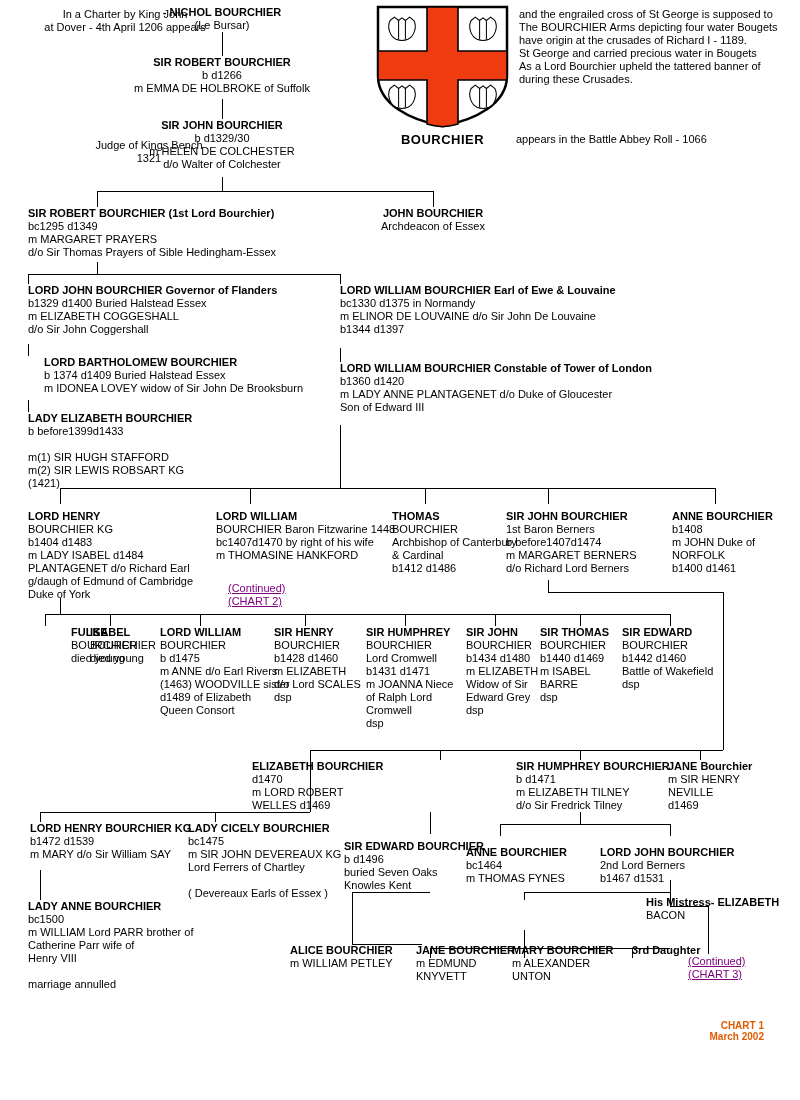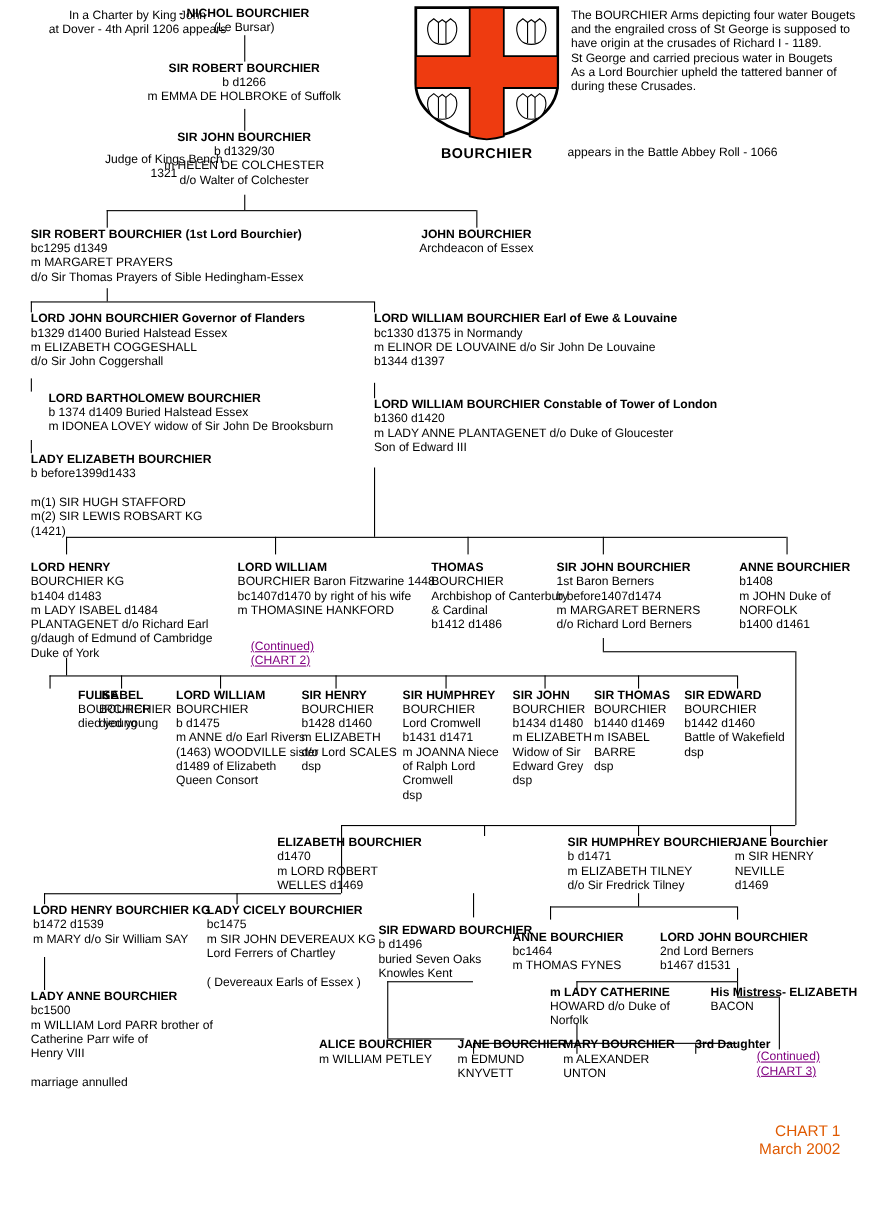--- a/index.html
+++ b/index.html
@@ -14,21 +14,21 @@
   }
   #root{position:relative;width:800px;height:1100px;}
   .node{position:absolute;line-height:13px;white-space:nowrap;}
   .node .ttl{font-weight:bold;}
   .ln{position:absolute;background:#000000;}
   .hline{height:1px;}
   .vline{width:1px;}
   .note{position:absolute;line-height:13px;}
   .ctr{text-align:center;}
   .cont{color:#800080;text-decoration:underline;}
-  .chartlabel{position:absolute;color:#e05a00;font-weight:normal;font-size:14px;text-align:right;}
+  .chartlabel{position:absolute;color:#e05a00;font-weight:bold;font-size:10px;text-align:right;}
   
   #shield-wrap{position:absolute;left:375px;top:4px;width:135px;height:125px;}
   #crest-name{position:absolute;left:375px;top:132px;width:135px;text-align:center;font-weight:bold;font-size:13px;letter-spacing:.5px;}
   .bouget{fill:#ffffff;stroke:#000000;stroke-width:1.2;}
 </style>
 </head>
 <body>
 
 <div id="root">
 
@@ -365,36 +365,31 @@
       <div>KNYVETT</div>
     </div>
     <div class="node" style="left: 512px; top: 944px;">
       <div class="ttl">MARY BOURCHIER</div>
       <div>m  ALEXANDER</div>
       <div>UNTON</div>
     </div>
     <div class="node" style="left: 632px; top: 944px;">
       <div class="ttl">3rd Daughter</div>
     </div>
-    <div class="node" style="left: 500px; top: 896px;">
-      <div class="ttl">m LADY CATHERINE</div>
-      <div>HOWARD d/o Duke of</div>
-      <div>Norfolk</div>
-    </div>
     <div class="node" style="left: 646px; top: 896px;">
       <div class="ttl">His Mistress- ELIZABETH</div>
       <div>BACON</div>
     </div>
     <div class="note ctr " style="left: 30px; top: 8px; width: 190px;">
       <div>In a Charter by King John</div>
       <div>at Dover - 4th April 1206 appears</div>
     </div>
     <div class="note " style="left: 519px; top: 8px; width: 275px;">
+      <div>and the engrailed cross of St George is supposed to</div>
       <div>The BOURCHIER Arms depicting four water Bougets</div>
-      <div>and the engrailed cross of St George is supposed to</div>
       <div>have origin at the crusades of Richard I - 1189.</div>
       <div>St George and carried precious water in Bougets</div>
       <div>As a Lord Bourchier upheld the tattered banner of</div>
       <div>during these Crusades.</div>
     </div>
     <div class="note " style="left: 516px; top: 133px; width: 250px;">
       <div>appears in the Battle Abbey Roll - 1066</div>
     </div>
     <div class="note ctr " style="left: 84px; top: 139px; width: 130px;">
       <div>Judge of  Kings Bench</div>

